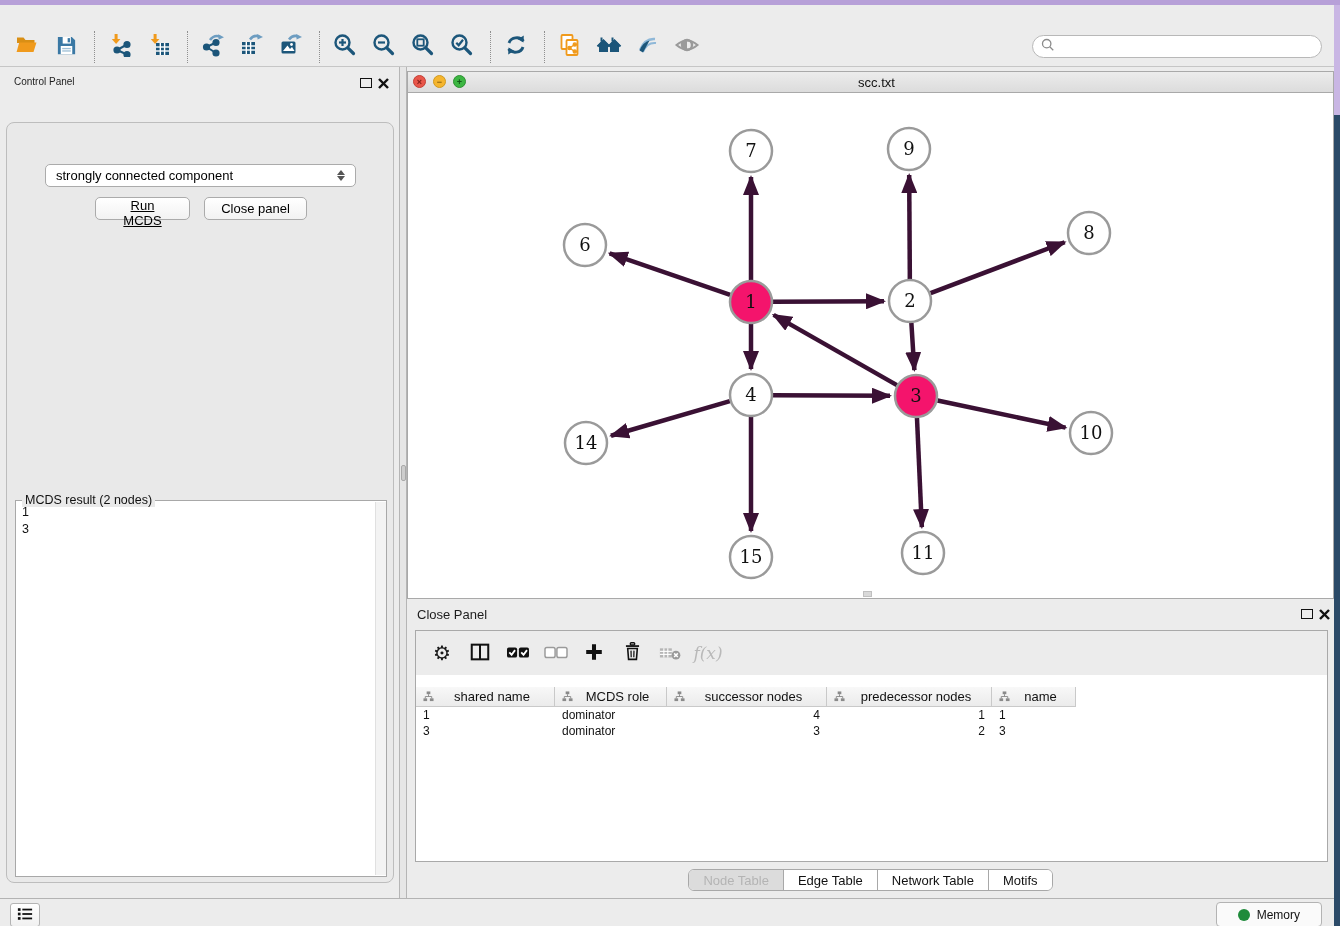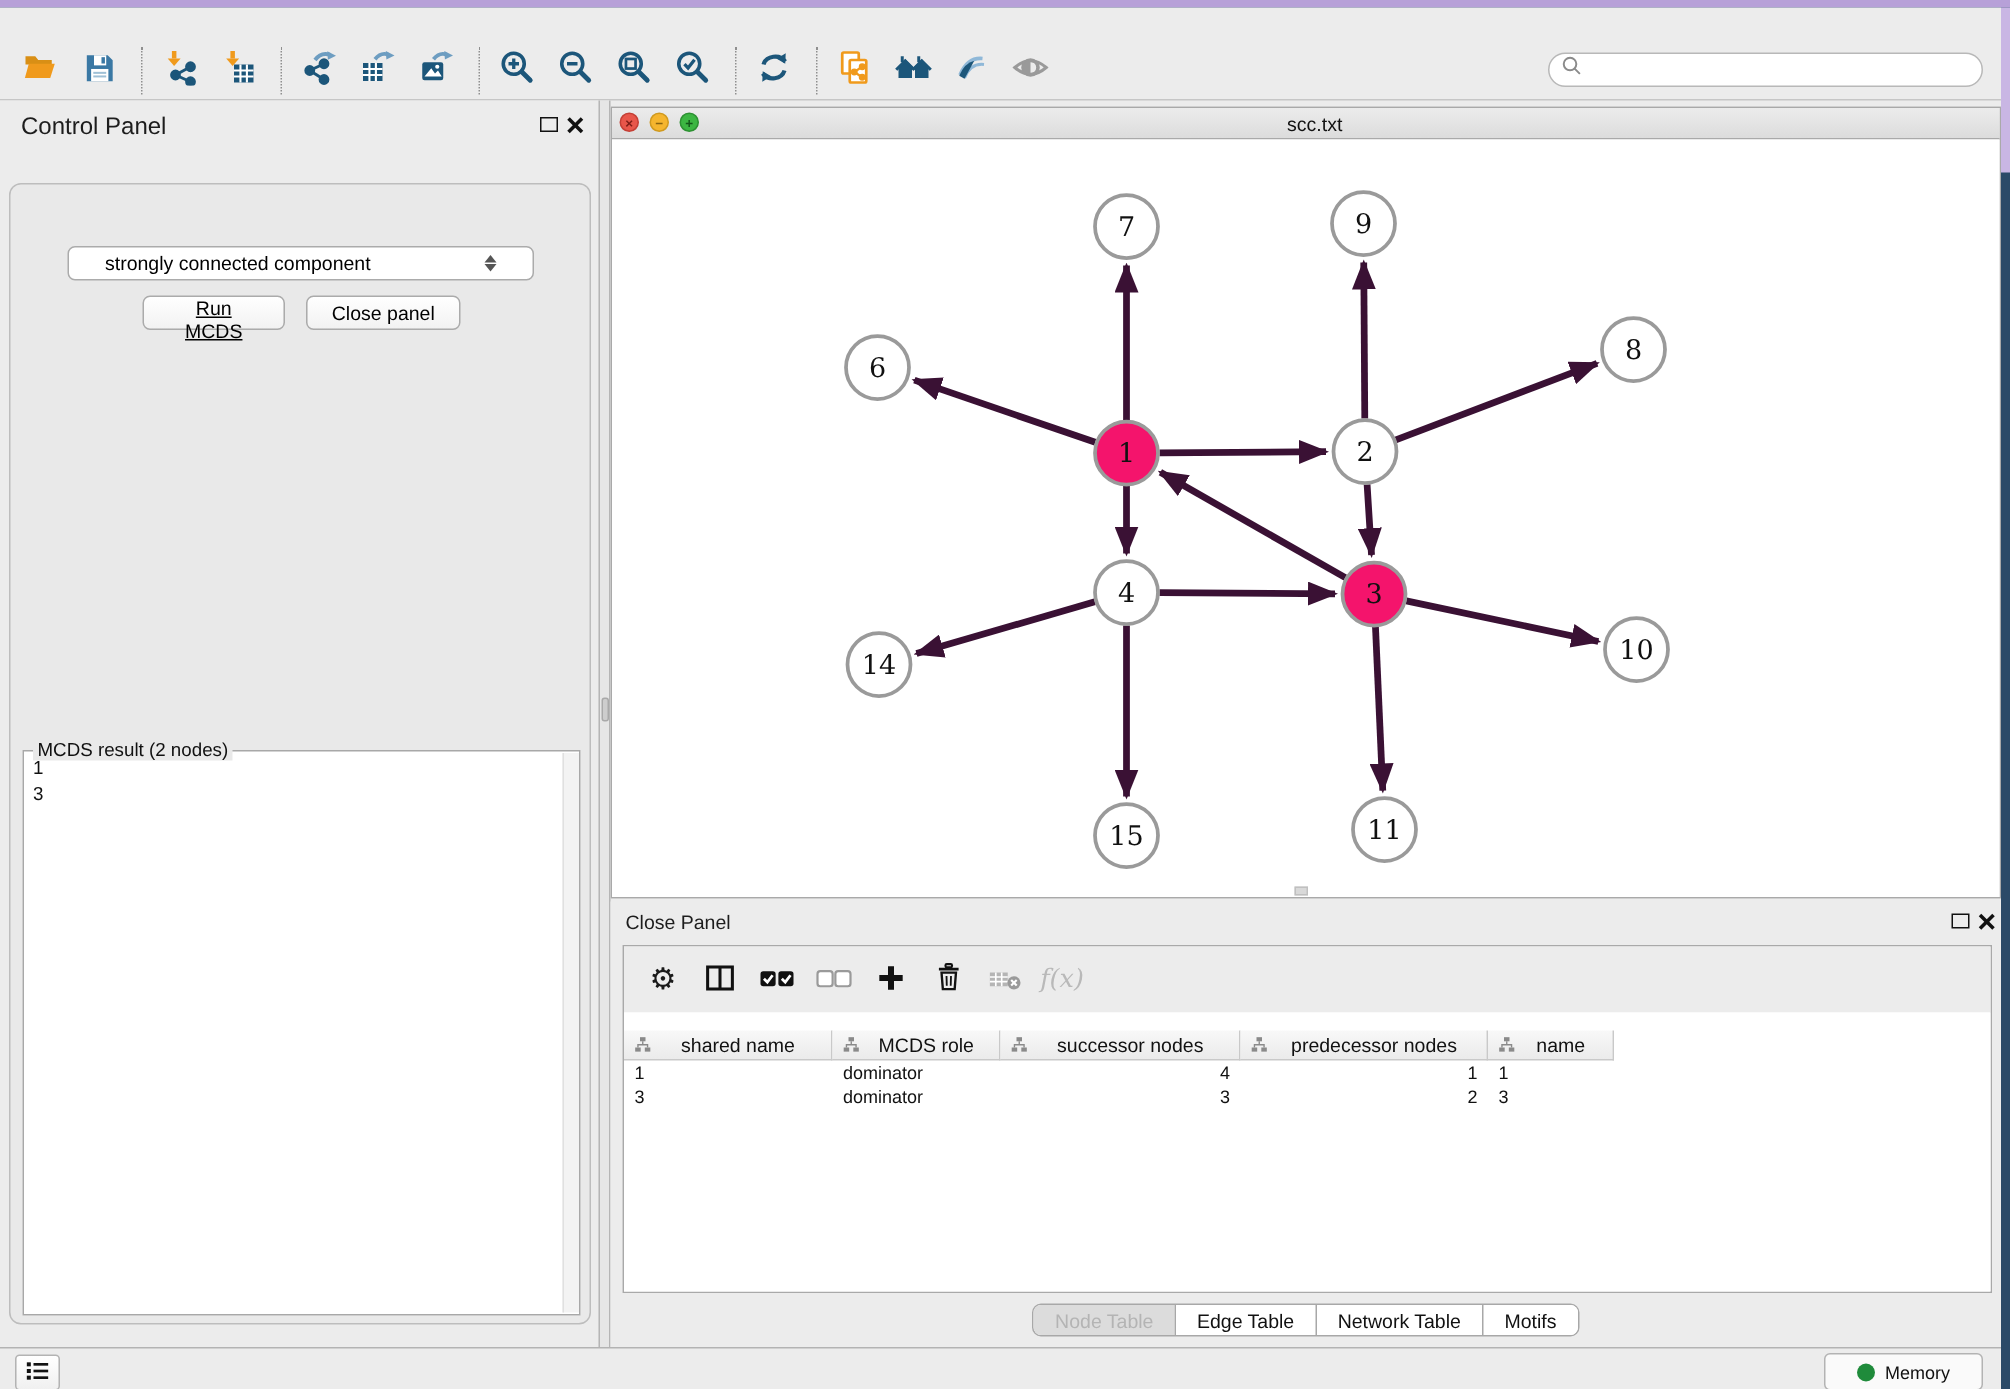--- a/index.html
+++ b/index.html
@@ -24,34 +24,34 @@
   
   .toolbar { position:absolute; left:0; top:22px; width:1334px; height:40px; background:#ececec; border-bottom:1px solid #c6c6c6; display:flex; align-items:center; padding-left:12px; }
   .tbtn { width:30px; height:30px; display:flex; align-items:center; justify-content:center; background:none; border:none; margin-right:9px; cursor:default; }
   .sep { width:0; height:32px; border-left:1px dotted #8f8f8f; margin:0 10px 0 4px; }
   .searchbox { margin-left:auto; margin-right:12px; width:290px; height:23px; background:#fff; border:1px solid #b8b8b8; border-radius:12px; display:flex; align-items:center; padding:0 8px; }
   .searchbox input { border:none; outline:none; background:transparent; flex:1; font-size:12px; font-family:"Liberation Sans",sans-serif; margin-left:5px; }
 
   
   .control-panel { position:absolute; left:0; top:62px; width:399px; height:831px; background:#ececec; }
   .panel-header { position:absolute; left:0; top:0; width:100%; height:30px; }
-  .panel-title { position:absolute; left:14px; top:9px; font-size:16px; color:#1d1d1d; }
+  .panel-title { position:absolute; left:14px; top:9px; font-size:10px; color:#1d1d1d; }
   .float-btn { position:absolute; width:12px; height:10px; border:1.5px solid #111; background:none; top:11px; }
   .close-btn { position:absolute; width:14px; height:14px; top:9px; border:none; background:none; padding:0; }
   .close-btn svg { display:block; }
   .cp-float { left:360px; } .cp-close { left:377px; }
   .seg-wrap { position:absolute; left:0; width:100%; display:flex; justify-content:center; }
   .cp-tabs { top:34px; }
   .seg { display:inline-flex; border:1px solid #a8a8a8; border-radius:6px; overflow:hidden; background:#fff; height:22px; }
   .seg-tab { padding:2px 13px; font-size:13px; color:#111; border-left:1px solid #a8a8a8; line-height:17px; background:#fff; cursor:default; }
   .seg-tab:first-child { border-left:none; }
   .seg-tab.active { background:#dcdcdc; color:#b4b4b4; }
   .cp-body { position:absolute; left:6px; top:55px; width:388px; height:761px; background:#e9e9e9; border:1px solid #bdbdbd; border-radius:8px; }
   .opt-label { position:absolute; left:0; width:100%; top:20px; text-align:center; font-size:13px; color:#111; }
-  .dropdown { position:absolute; left:38px; top:41px; width:311px; height:23px; background:#fff; border:1px solid #ababab; border-radius:5px; font-size:13px; display:flex; align-items:center; padding:0 24px; }
+  .dropdown { position:absolute; left:38px; top:41px; width:311px; height:23px; background:#fff; border:1px solid #ababab; border-radius:5px; font-size:13px; display:flex; align-items:center; padding:0 10px; }
   .dd-arrows { margin-left:auto; display:flex; flex-direction:column; align-items:center; gap:1px; }
   .dd-arrows span { width:0; height:0; border-left:4px solid transparent; border-right:4px solid transparent; }
   .dd-up { border-bottom:5px solid #555; }
   .dd-down { border-top:5px solid #555; }
   .cp-btn { position:absolute; top:74px; height:23px; background:linear-gradient(#ffffff,#f2f2f2); border:1px solid #ababab; border-radius:5px; font-size:13px; font-family:"Liberation Sans",sans-serif; padding:0 14px; }
   .run-btn { left:88px; width:95px;text-decoration:underline; }
   .closep-btn { left:197px; width:103px; }
   .result-fieldset { position:absolute; left:8px; top:377px; width:372px; height:377px; border:1px solid #a8a8a8; background:#fff; }
   .result-legend { position:absolute; left:6px; top:-8px; background:#e9e9e9; padding:0 3px; font-size:12.5px; color:#111; }
   .result-scroll { position:absolute; right:0; top:1px; bottom:1px; width:11px; background:#f3f3f3; border-left:1px solid #e0e0e0; }

